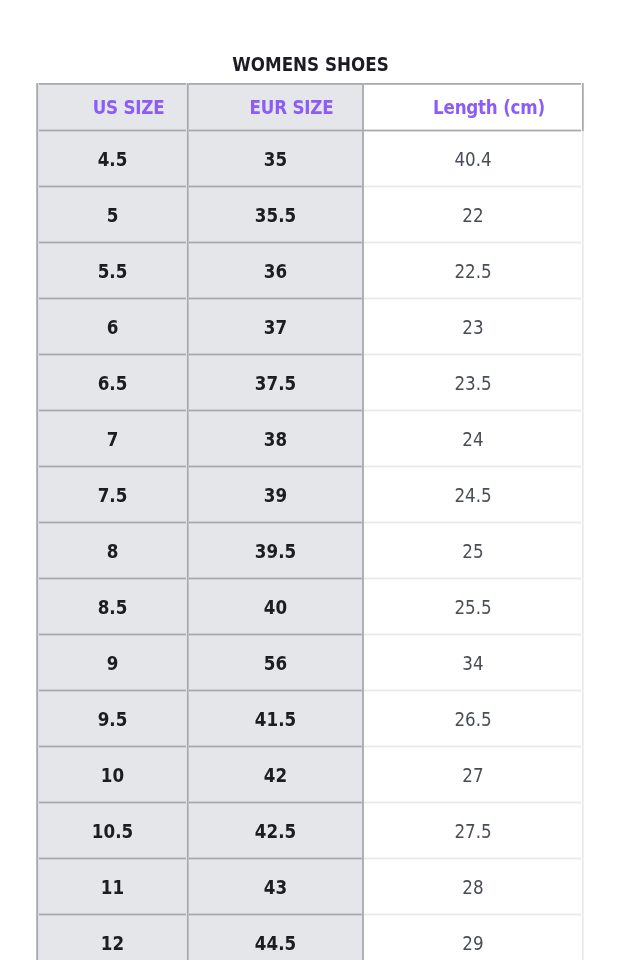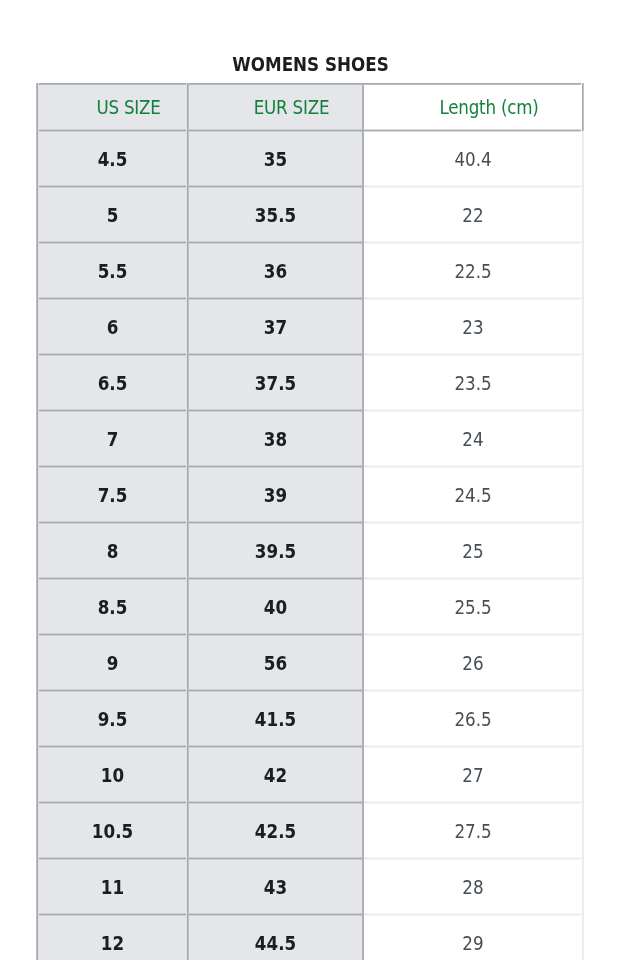--- a/index.html
+++ b/index.html
@@ -42,21 +42,21 @@
     position: absolute;
     display: flex;
     align-items: center;
     justify-content: center;
     font-size: 18.6px;
     box-sizing: border-box;
     white-space: nowrap;
   }
   .cell.us, .cell.eur { font-weight: bold; color: #1b1d22; }
   .cell.len { font-weight: normal; color: #474d56; }
-  .cell.hdr { font-weight: normal; color: #15803d; letter-spacing: -0.22px; padding-left: 32px; }
+  .cell.hdr { font-weight: bold; color: #8b5cf6; letter-spacing: -0.22px; padding-left: 32px; }
 
   .line { position: absolute; }
 
   .footer-rule {
     position: absolute;
     left: 36px;
     top: 948px;
     width: 548px;
     height: 2px;
     background: linear-gradient(to bottom,#d5d5d5 0,#d5d5d5 1px,#e8e8e8 1px,#e8e8e8 2px);
@@ -139,21 +139,21 @@
         <div class="cell eur" style="left: 188px; top: 419px; width: 175px; height: 56px;">39</div>
         <div class="cell len" style="left: 363px; top: 419px; width: 220px; height: 56px;">24.5</div>
         <div class="cell us" style="left: 37px; top: 475px; width: 151px; height: 56px;">8</div>
         <div class="cell eur" style="left: 188px; top: 475px; width: 175px; height: 56px;">39.5</div>
         <div class="cell len" style="left: 363px; top: 475px; width: 220px; height: 56px;">25</div>
         <div class="cell us" style="left: 37px; top: 531px; width: 151px; height: 56px;">8.5</div>
         <div class="cell eur" style="left: 188px; top: 531px; width: 175px; height: 56px;">40</div>
         <div class="cell len" style="left: 363px; top: 531px; width: 220px; height: 56px;">25.5</div>
         <div class="cell us" style="left: 37px; top: 587px; width: 151px; height: 56px;">9</div>
         <div class="cell eur" style="left: 188px; top: 587px; width: 175px; height: 56px;">56</div>
-        <div class="cell len" style="left: 363px; top: 587px; width: 220px; height: 56px;">26</div>
+        <div class="cell len" style="left: 363px; top: 587px; width: 220px; height: 56px;">34</div>
         <div class="cell us" style="left: 37px; top: 643px; width: 151px; height: 56px;">9.5</div>
         <div class="cell eur" style="left: 188px; top: 643px; width: 175px; height: 56px;">41.5</div>
         <div class="cell len" style="left: 363px; top: 643px; width: 220px; height: 56px;">26.5</div>
         <div class="cell us" style="left: 37px; top: 699px; width: 151px; height: 56px;">10</div>
         <div class="cell eur" style="left: 188px; top: 699px; width: 175px; height: 56px;">42</div>
         <div class="cell len" style="left: 363px; top: 699px; width: 220px; height: 56px;">27</div>
         <div class="cell us" style="left: 37px; top: 755px; width: 151px; height: 56px;">10.5</div>
         <div class="cell eur" style="left: 188px; top: 755px; width: 175px; height: 56px;">42.5</div>
         <div class="cell len" style="left: 363px; top: 755px; width: 220px; height: 56px;">27.5</div>
         <div class="cell us" style="left: 37px; top: 811px; width: 151px; height: 56px;">11</div>

